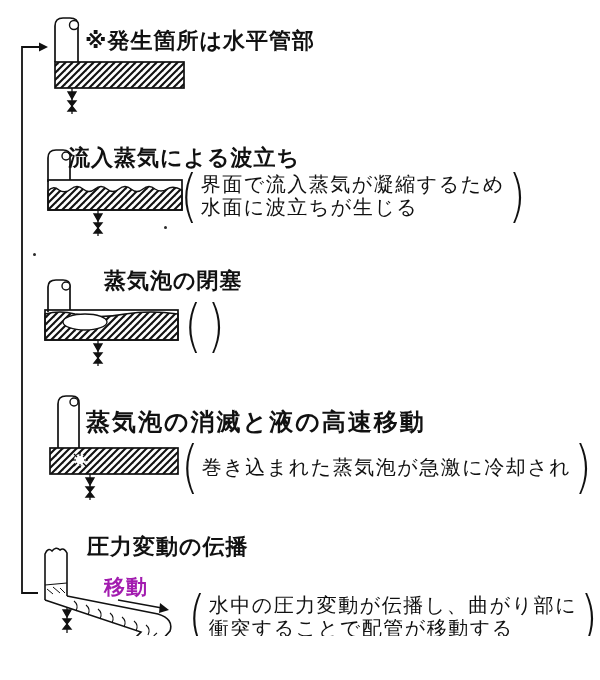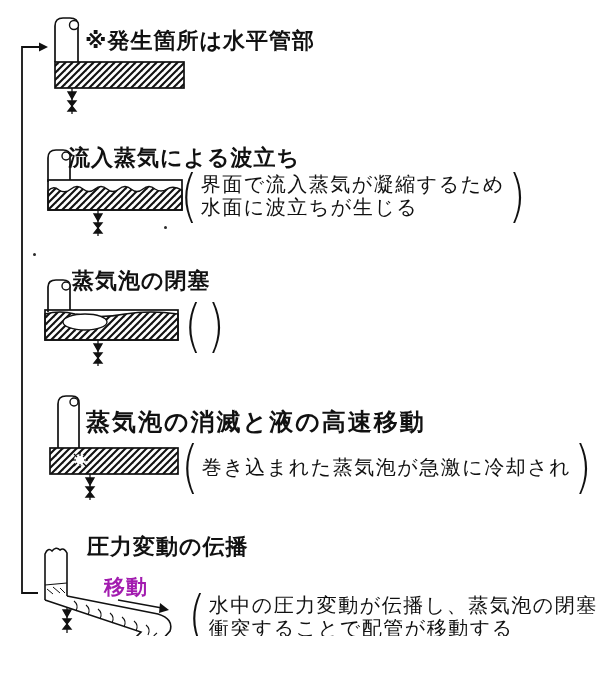--- a/index.html
+++ b/index.html
@@ -90,21 +90,21 @@
     <rect x="5" y="36" width="133" height="30" fill="none" stroke="#111" stroke-width="1.7"></rect>
     <path d="M5,40 Q20,36 35,40 Q60,45 85,40 Q110,36 138,40 L138,66 L5,66 Z" fill="url(#hatch)" stroke="#111" stroke-width="1.4"></path>
     <ellipse cx="45" cy="48" rx="22" ry="8" fill="#fff" stroke="#111" stroke-width="1.3"></ellipse>
     <g stroke="#111" stroke-width="1.3" fill="#111">
       <line x1="58" y1="66" x2="58" y2="92"></line>
       <polygon points="54,70 62,70 58,77"></polygon>
       <polygon points="54,79 62,79 58,84"></polygon>
       <polygon points="54,89 62,89 58,84"></polygon>
     </g>
   </svg>
-  <div class="title" style="left:72px; top:266px">蒸気泡の閉塞</div>
+  <div class="title" style="left:104px; top:266px">蒸気泡の閉塞</div>
   <div class="note" style="left:182px; top:302px">
     <span class="paren">(</span>
     <span class="paren">)</span>
   </div>
 
   <svg class="sketch" style="left:42px; top:392px" width="150" height="116">
     <path d="M16,56 L16,12 Q16,4 24,4 L30,4 Q37,4 37,11 L37,56" fill="none" stroke="#111" stroke-width="1.7"></path>
     <circle cx="32" cy="10" r="4" fill="#fff" stroke="#111" stroke-width="1.4"></circle>
     <rect x="8" y="56" width="128" height="26" fill="url(#hatch)" stroke="#111" stroke-width="1.7"></rect>
     <g>
@@ -174,21 +174,21 @@
       <polygon points="25,66 33,66 29,73"></polygon>
       <polygon points="25,75 33,75 29,80"></polygon>
       <polygon points="25,85 33,85 29,80"></polygon>
     </g>
   </svg>
   <div class="title" style="left:87px; top:532px">圧力変動の伝播</div>
   <div class="move-label" style="left:104px; top:573px">移動</div>
   <div class="note" style="left:186px; top:593px">
     <span class="paren">(</span>
     <div class="note-lines">
-      <span>水中の圧力変動が伝播し、蒸気泡の閉塞</span>
+      <span>水中の圧力変動が伝播し、曲がり部に</span>
       <span>衝突することで配管が移動する</span>
     </div>
     <span class="paren">)</span>
   </div>
 
   <div class="speck" style="left:33px; top:253px"></div>
   <div class="speck" style="left:164px; top:226px"></div>
   <div class="speck" style="left:576px; top:637px"></div>
 
 </div>

